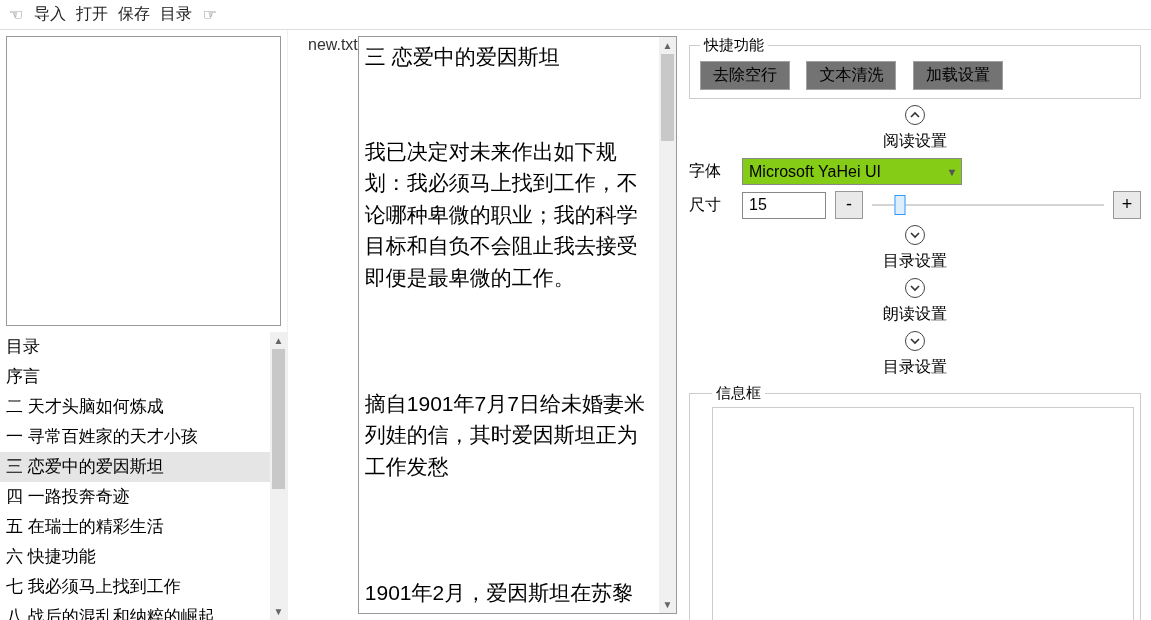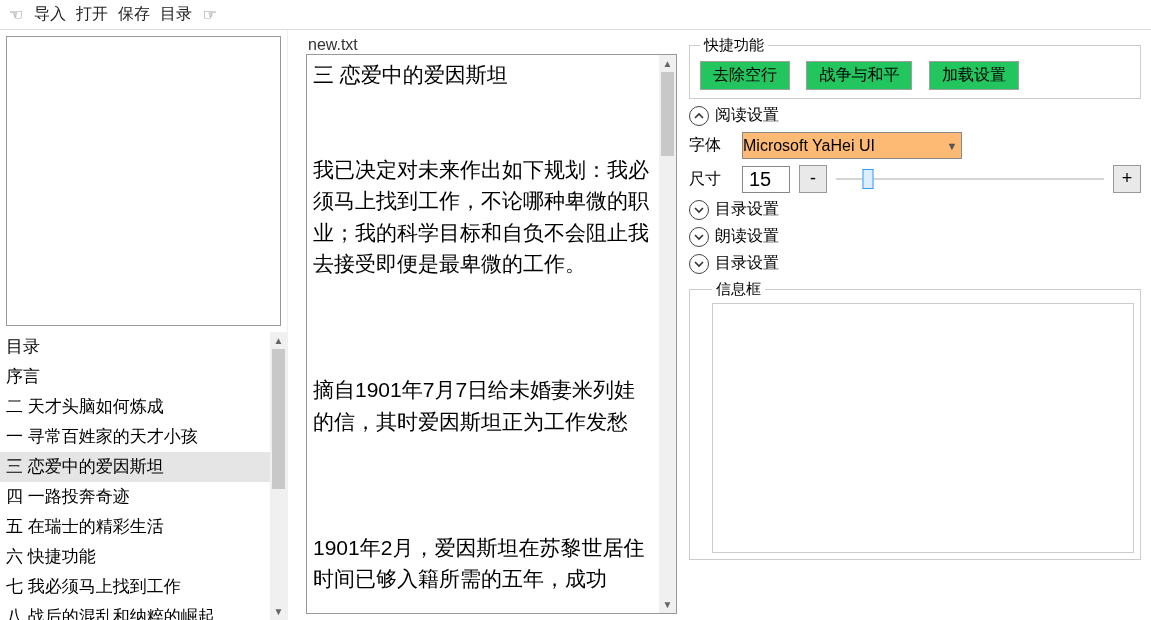--- a/index.html
+++ b/index.html
@@ -93,21 +93,21 @@
   .vsb .thumb {
     position: absolute;
     left: 2px; right: 2px;
     background: #c8c8c8;
   }
   
   .mid-col {
     width: 395px;
     padding: 6px 6px 6px 18px;
     display: flex;
-    flex-direction: column;
+    flex-direction: row;
   }
   .filename {
     font-size: 16px;
     color: #333;
     padding-left: 2px;
   }
   .textbox-wrap {
     flex: 1;
     display: flex;
     border: 1px solid #999;
@@ -134,32 +134,33 @@
     margin: 0 0 6px 0;
     padding: 6px 14px 8px 10px;
   }
   legend {
     padding: 0 4px;
     font-size: 15px;
   }
   .btn {
     display: inline-block;
     border: 1px solid #a0a0a0;
-    background: #22c55e;
+    background: #737373;
     padding: 3px 12px;
     margin-right: 12px;
     cursor: pointer;
     font-size: 16px;
   }
   .section-head {
     display: flex;
     align-items: center;
     gap: 6px;
     margin: 6px 0 6px 0;
     cursor: pointer;
+    flex-direction: column;
   }
   .chev {
     width: 20px; height: 20px;
     border: 1.5px solid #444;
     border-radius: 50%;
     display: inline-flex;
     align-items: center;
     justify-content: center;
   }
   .chev svg { width: 10px; height: 10px; }
@@ -169,36 +170,37 @@
     gap: 9px;
     margin: 6px 0;
   }
   .row .label { width: 44px; }
   .combo {
     border: 1px solid #888;
     display: inline-flex;
     align-items: center;
     height: 27px;
     min-width: 220px;
-    cursor: pointer;
-    background: #fdba74;
+    padding-left: 6px;
+    cursor: pointer;
+    background: #84cc16;
   }
   .combo .combo-text { flex: 1; }
   .combo .dd {
     width: 18px;
     text-align: center;
     font-size: 11px;
     color: #555;
   }
   .numbox {
     border: 1px solid #888;
     height: 27px;
-    width: 48px;
+    width: 84px;
     padding: 12px 6px;
-    font-size: 20px;
+    font-size: 16px;
   }
   .step-btn {
     border: 1px solid #999;
     background: #e9e9e9;
     width: 28px; height: 28px;
     line-height: 24px;
     text-align: center;
     cursor: pointer;
     font-size: 18px;
   }
@@ -287,21 +289,21 @@
           </div>
         <div class="arrow" style="position:absolute;bottom:0;left:0;right:0;">▼</div>
       </div>
     </div>
   </div>
 
   <div class="right-col">
     <fieldset>
       <legend>快捷功能</legend>
       <span class="btn">去除空行</span>
-      <span class="btn">战争与和平</span>
+      <span class="btn">文本清洗</span>
       <span class="btn">加载设置</span>
     </fieldset>
 
     <div class="section-head">
       <span class="chev">
         <svg viewBox="0 0 10 10">
             <path d="M1 7 L5 3 L9 7" fill="none" stroke="#333" stroke-width="1.6"></path>
           </svg>
       </span>
       <span>阅读设置</span>

